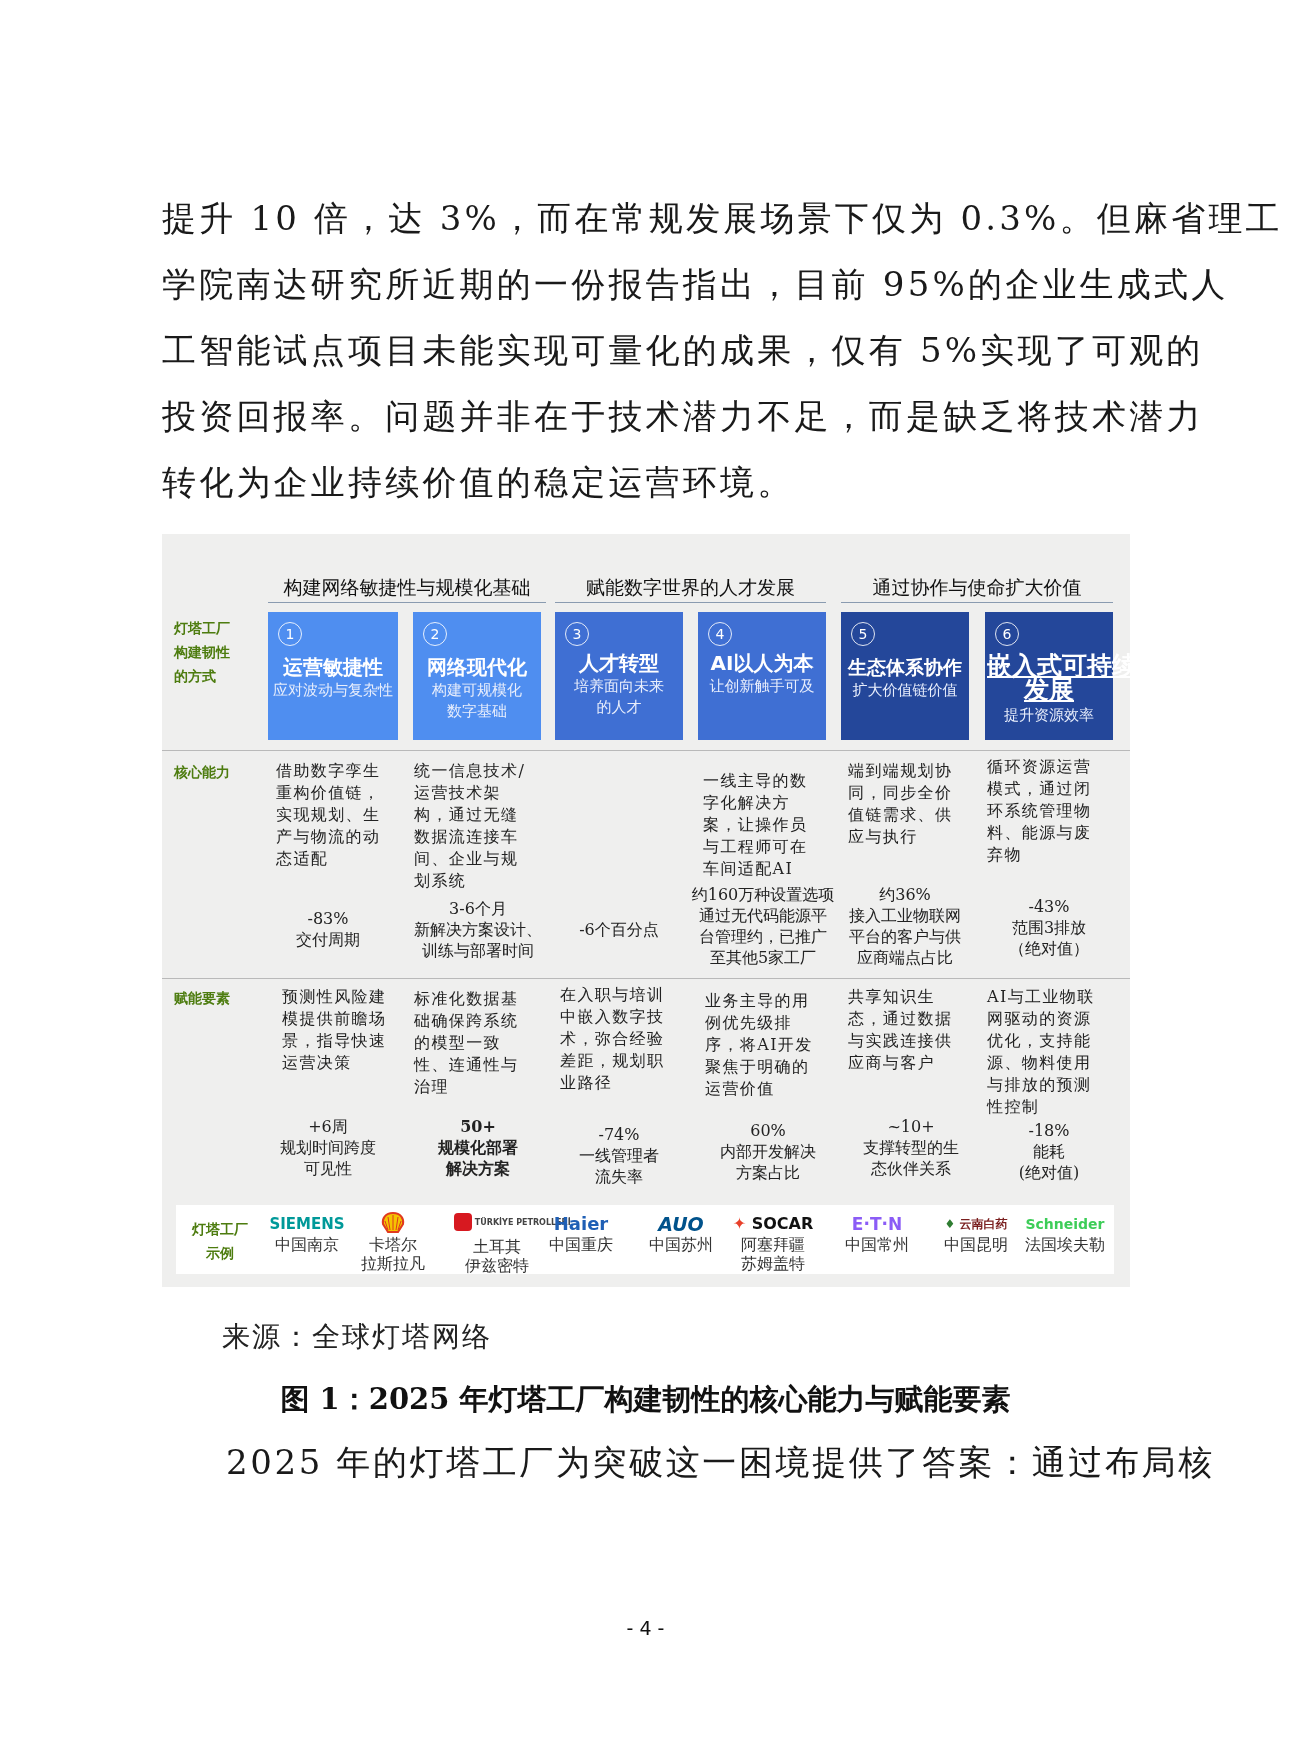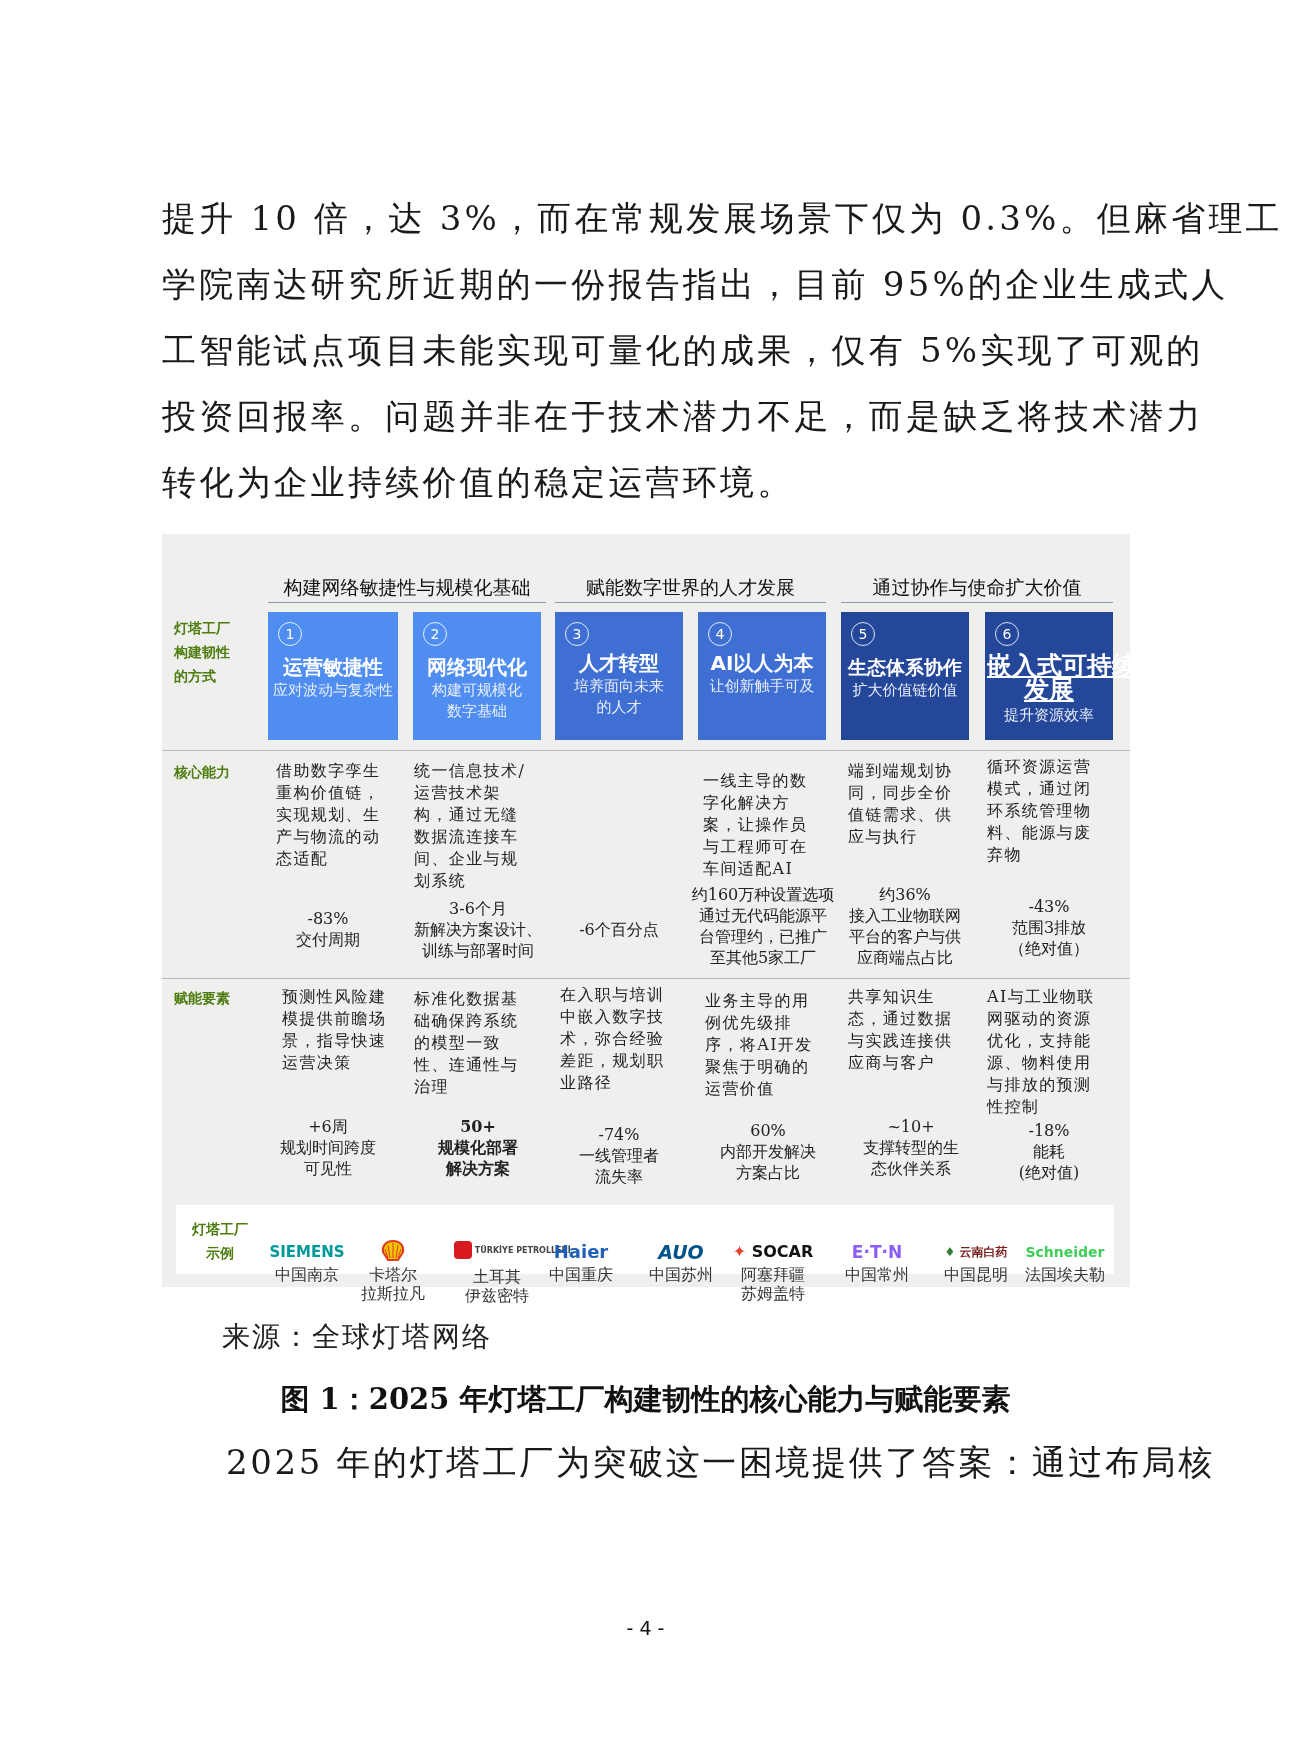--- a/index.html
+++ b/index.html
@@ -13,22 +13,22 @@
   .box .num { position:absolute; left:10px; top:10px; width:22px; height:22px; border:1.5px solid rgba(255,255,255,0.85); border-radius:50%; font-size:14px; line-height:22px; text-align:center; color:#fff; }
   .box .title { margin-top:42px; font-weight:bold; font-size:20px; line-height:26px; padding:0 2px; }
   .box .sub { font-size:15px; line-height:21px; color:#e8eefc; padding:0 2px; white-space:nowrap; }
   .sep { position:absolute; left:0; width:968px; height:0; border-top:1.5px solid #b9b9b9; }
   .cell { position:absolute; font-family:"DejaVu Serif","Liberation Serif",serif; font-size:16px; line-height:22px; color:#222; letter-spacing:1.4px; }
   .cell .l { display:block; white-space:nowrap; }
   .metric { position:absolute; font-family:"DejaVu Serif","Liberation Serif",serif; font-size:16px; line-height:21px; color:#222; text-align:center; }
   .metric .l { display:block; white-space:nowrap; }
   .logo-strip { position:absolute; left:14px; top:671px; width:938px; height:69px; background:#ffffff; }
   .logo { position:absolute; top:6px; text-align:center; font-family:"DejaVu Serif","Liberation Serif",serif; font-size:16px; line-height:19px; color:#333; }
-  .logo .mark { display:block; height:26px; line-height:26px; font-family:"DejaVu Sans","Liberation Sans",sans-serif; font-weight:bold; white-space:nowrap;margin-top:28px; }
-  .logo .loc { display:block; white-space:nowrap; }
+  .logo .mark { display:block; height:26px; line-height:26px; font-family:"DejaVu Sans","Liberation Sans",sans-serif; font-weight:bold; white-space:nowrap; }
+  .logo .loc { display:block; white-space:nowrap;font-family:Liberation Mono, monospace; }
   .source { position:absolute; left:222px; top:1318px; font-size:28px; letter-spacing:2px; color:#222; font-family:"DejaVu Serif","Liberation Serif",serif; }
   .caption { position:absolute; left:0; width:1291px; top:1380px; text-align:center; font-size:29px; font-weight:bold; color:#111; font-family:"DejaVu Serif","Liberation Serif",serif; }
   .para2 { position:absolute; left:226px; top:1440px; font-size:34px; letter-spacing:2.6px; color:#1a1a1a; white-space:nowrap; font-family:"DejaVu Serif","Liberation Serif",serif; }
   .pagenum { position:absolute; left:0; width:1291px; top:1617px; text-align:center; font-size:19px; color:#111; font-family:"DejaVu Sans","Liberation Sans",sans-serif; }
 </style>
 </head>
 <body>
 
 <div class="para" style="top:185px;">
   <span class="ln">提升 10 倍，达 3%，而在常规发展场景下仅为 0.3%。但麻省理工</span>

